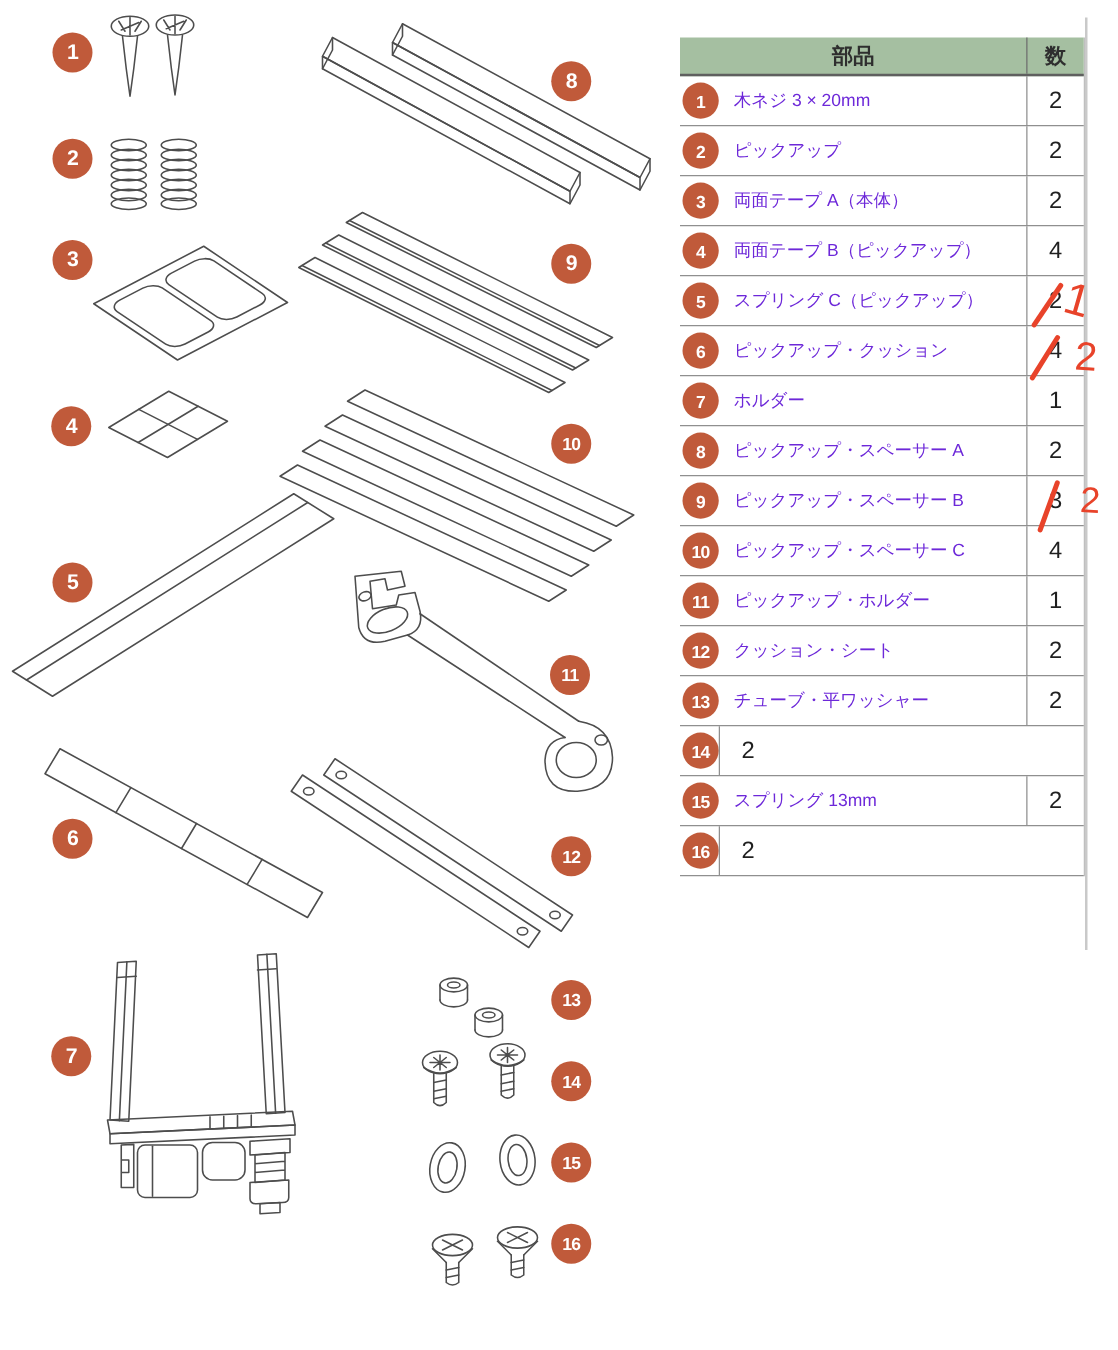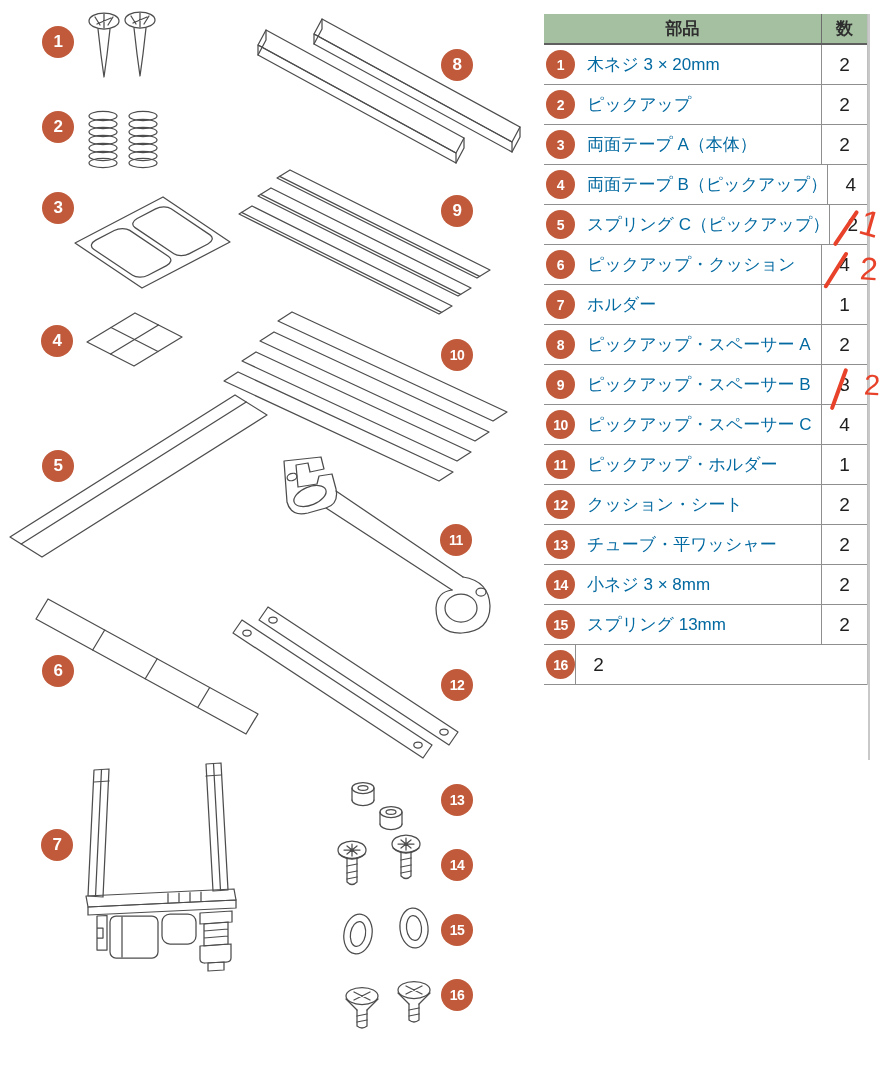--- a/index.html
+++ b/index.html
@@ -14,36 +14,36 @@
   
   #diagram{position:absolute;left:0;top:0;width:545px;height:1080px;}
   #diagram svg{position:absolute;left:0;top:0;}
   .dbadge{position:absolute;width:32px;height:32px;border-radius:50%;
     background:var(--badge);color:#fff;font-weight:bold;font-size:17px;
     display:flex;align-items:center;justify-content:center;
     transform:translate(-50%,-50%);letter-spacing:-0.5px;}
   .dbadge.two{font-size:14px;}
 
   
-  #table{position:absolute;left:544px;top:14px;width:324px;
+  #table{position:absolute;left:544px;top:30px;width:324px;
          border-right:1.5px solid #bfbfbf;}
   .thead{display:flex;height:31px;background:var(--header_bg);
          border-bottom:2px solid #5f5f5f;}
   .th-part{flex:1;display:flex;align-items:center;justify-content:center;
            font-size:17px;font-weight:bold;color:#2e2e2e;}
   .th-qty{width:46px;display:flex;align-items:center;justify-content:center;
           font-size:17px;font-weight:bold;color:#2e2e2e;
           border-left:1px solid #6e6e6e;}
   .trow{display:flex;align-items:center;height:40px;
         border-bottom:1px solid var(--border);position:relative;}
   .rbadge{width:29px;height:29px;border-radius:50%;background:var(--badge);
           color:#fff;font-weight:bold;font-size:14px;margin-left:2px;
           display:flex;align-items:center;justify-content:center;flex:none;
           letter-spacing:-0.5px;}
-  .pname{margin-left:12px;font-size:17px;color:#0369a1;white-space:nowrap;
+  .pname{margin-left:12px;font-size:14px;color:#6d28d9;white-space:nowrap;
          flex:1;}
   .qcell{width:46px;align-self:stretch;border-left:1px solid var(--border);
          display:flex;align-items:center;justify-content:center;
          position:relative;flex:none;}
   .qnum{font-size:19px;color:#1f1f1f;}
   .slash{position:absolute;width:3.5px;background:var(--pen_red);
          border-radius:2px;z-index:5;}
   .corr{position:absolute;color:var(--pen_red);z-index:5;line-height:1;}
   
   .trow.r5 .slash{left:14px;top:2px;height:42px;transform:rotate(34deg);}
@@ -381,21 +381,20 @@
   <div class="trow r13">
     <span class="rbadge">13</span>
     <span class="pname">チューブ・平ワッシャー</span>
     <span class="qcell">
       <span class="qnum">2</span>
     </span>
   </div>
 
   <div class="trow r14">
     <span class="rbadge">14</span>
-    <span class="pname">小ネジ 3 × 8mm</span>
     <span class="qcell">
       <span class="qnum">2</span>
     </span>
   </div>
 
   <div class="trow r15">
     <span class="rbadge">15</span>
     <span class="pname">スプリング 13mm</span>
     <span class="qcell">
       <span class="qnum">2</span>

